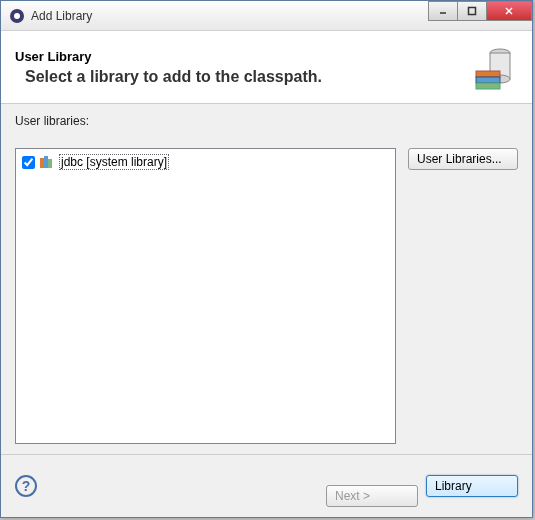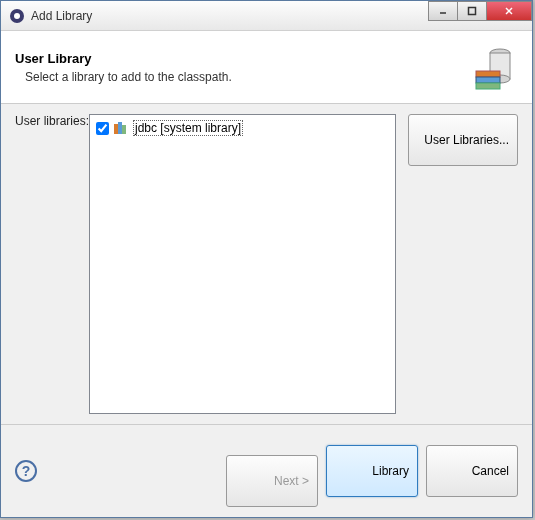--- a/index.html
+++ b/index.html
@@ -65,36 +65,37 @@
     .header-panel {
       background: #fff;
       padding: 12px 14px;
       border-bottom: 1px solid #ccc;
       display: flex;
       align-items: center;
       gap: 10px;
     }
     .header-text { flex: 1; }
     .header-title { font-weight: bold; font-size: 13px; color: #000; margin-bottom: 4px; }
-    .header-desc { font-size: 12px; color: #333; padding-left: 10px; }
+    .header-desc { font-size: 16px; color: #333; padding-left: 10px; font-weight: bold; }
     .header-icon {
       width: 48px;
       height: 48px;
     }
     .content {
       flex: 1;
       padding: 10px 14px;
       display: flex;
-      flex-direction: row;
+      flex-direction: column;
     }
     .list-label { margin-bottom: 4px; color: #222; }
     .list-row {
       display: flex;
       gap: 12px;
       flex: 1;
+      margin-top: 16px;
     }
     .listbox {
       flex: 1;
       background: #fff;
       border: 1px solid #828790;
       padding: 4px;
       overflow: auto;
     }
     .list-item {
       display: flex;
@@ -116,26 +117,26 @@
     }
     .side-buttons {
       width: 110px;
       display: flex;
       flex-direction: column;
     }
     .btn {
       background: linear-gradient(to bottom, #fdfdfd, #e6e6e6);
       border: 1px solid #999;
       border-radius: 3px;
-      padding: 18px 8px;
+      padding: 3px 8px;
       font-size: 12px;
       font-family: inherit;
       cursor: pointer;
       min-width: 92px;
-      text-align: right;
+      text-align: left;
     }
     .btn-default {
       border: 1px solid #2f7bbf;
       box-shadow: 0 0 2px rgba(47,123,191,0.6);
       background: linear-gradient(to bottom, #eaf6ff, #cfe9ff);
     }
     .footer {
       border-top: 1px solid #ccc;
       padding: 10px 14px;
       display: flex;
@@ -231,15 +232,14 @@
         <button class="btn">User Libraries...</button>
       </div>
     </div>
   </div>
 
   <div class="footer">
     <div class="help-icon">?</div>
     <div class="footer-spacer"></div>
     <button class="btn" disabled="">Next &gt;</button>
     <button class="btn btn-default">Library</button>
-    <button class="btn">Cancel</button>
   </div>
 </div>
 
 </body></html>

